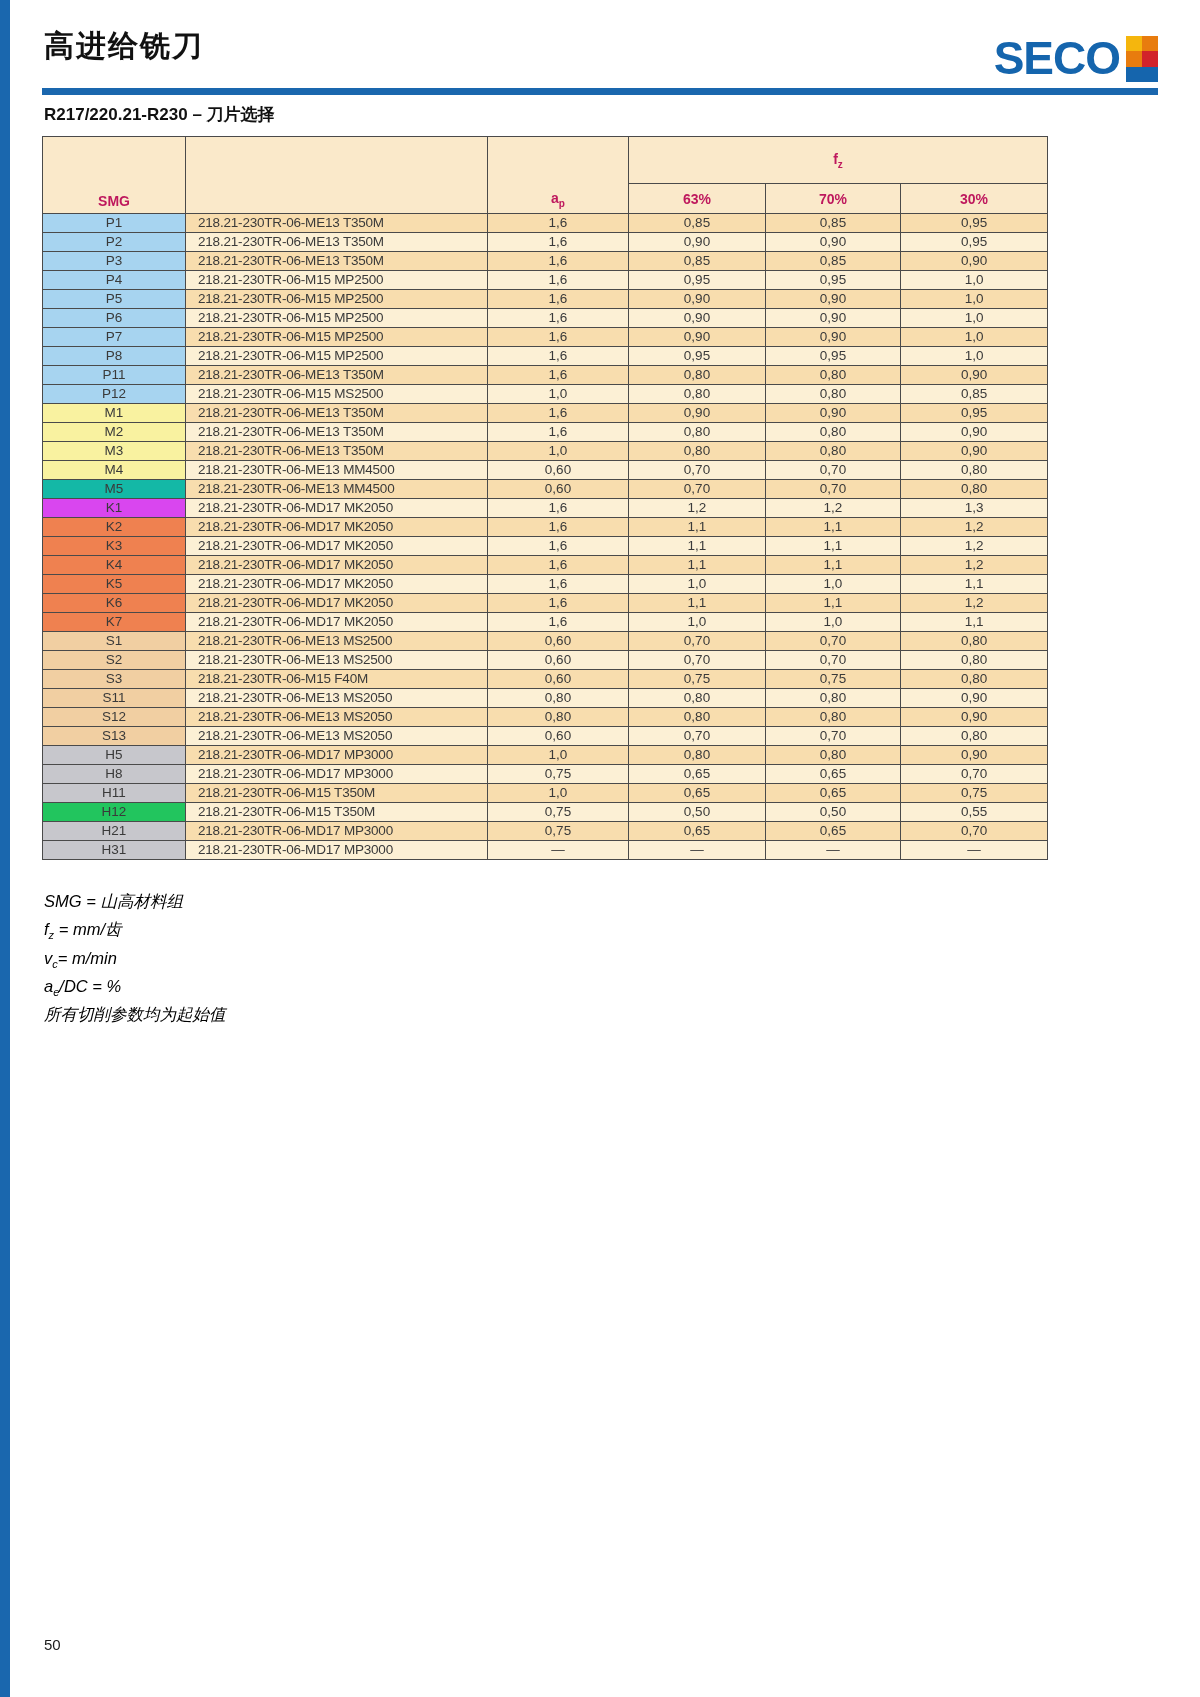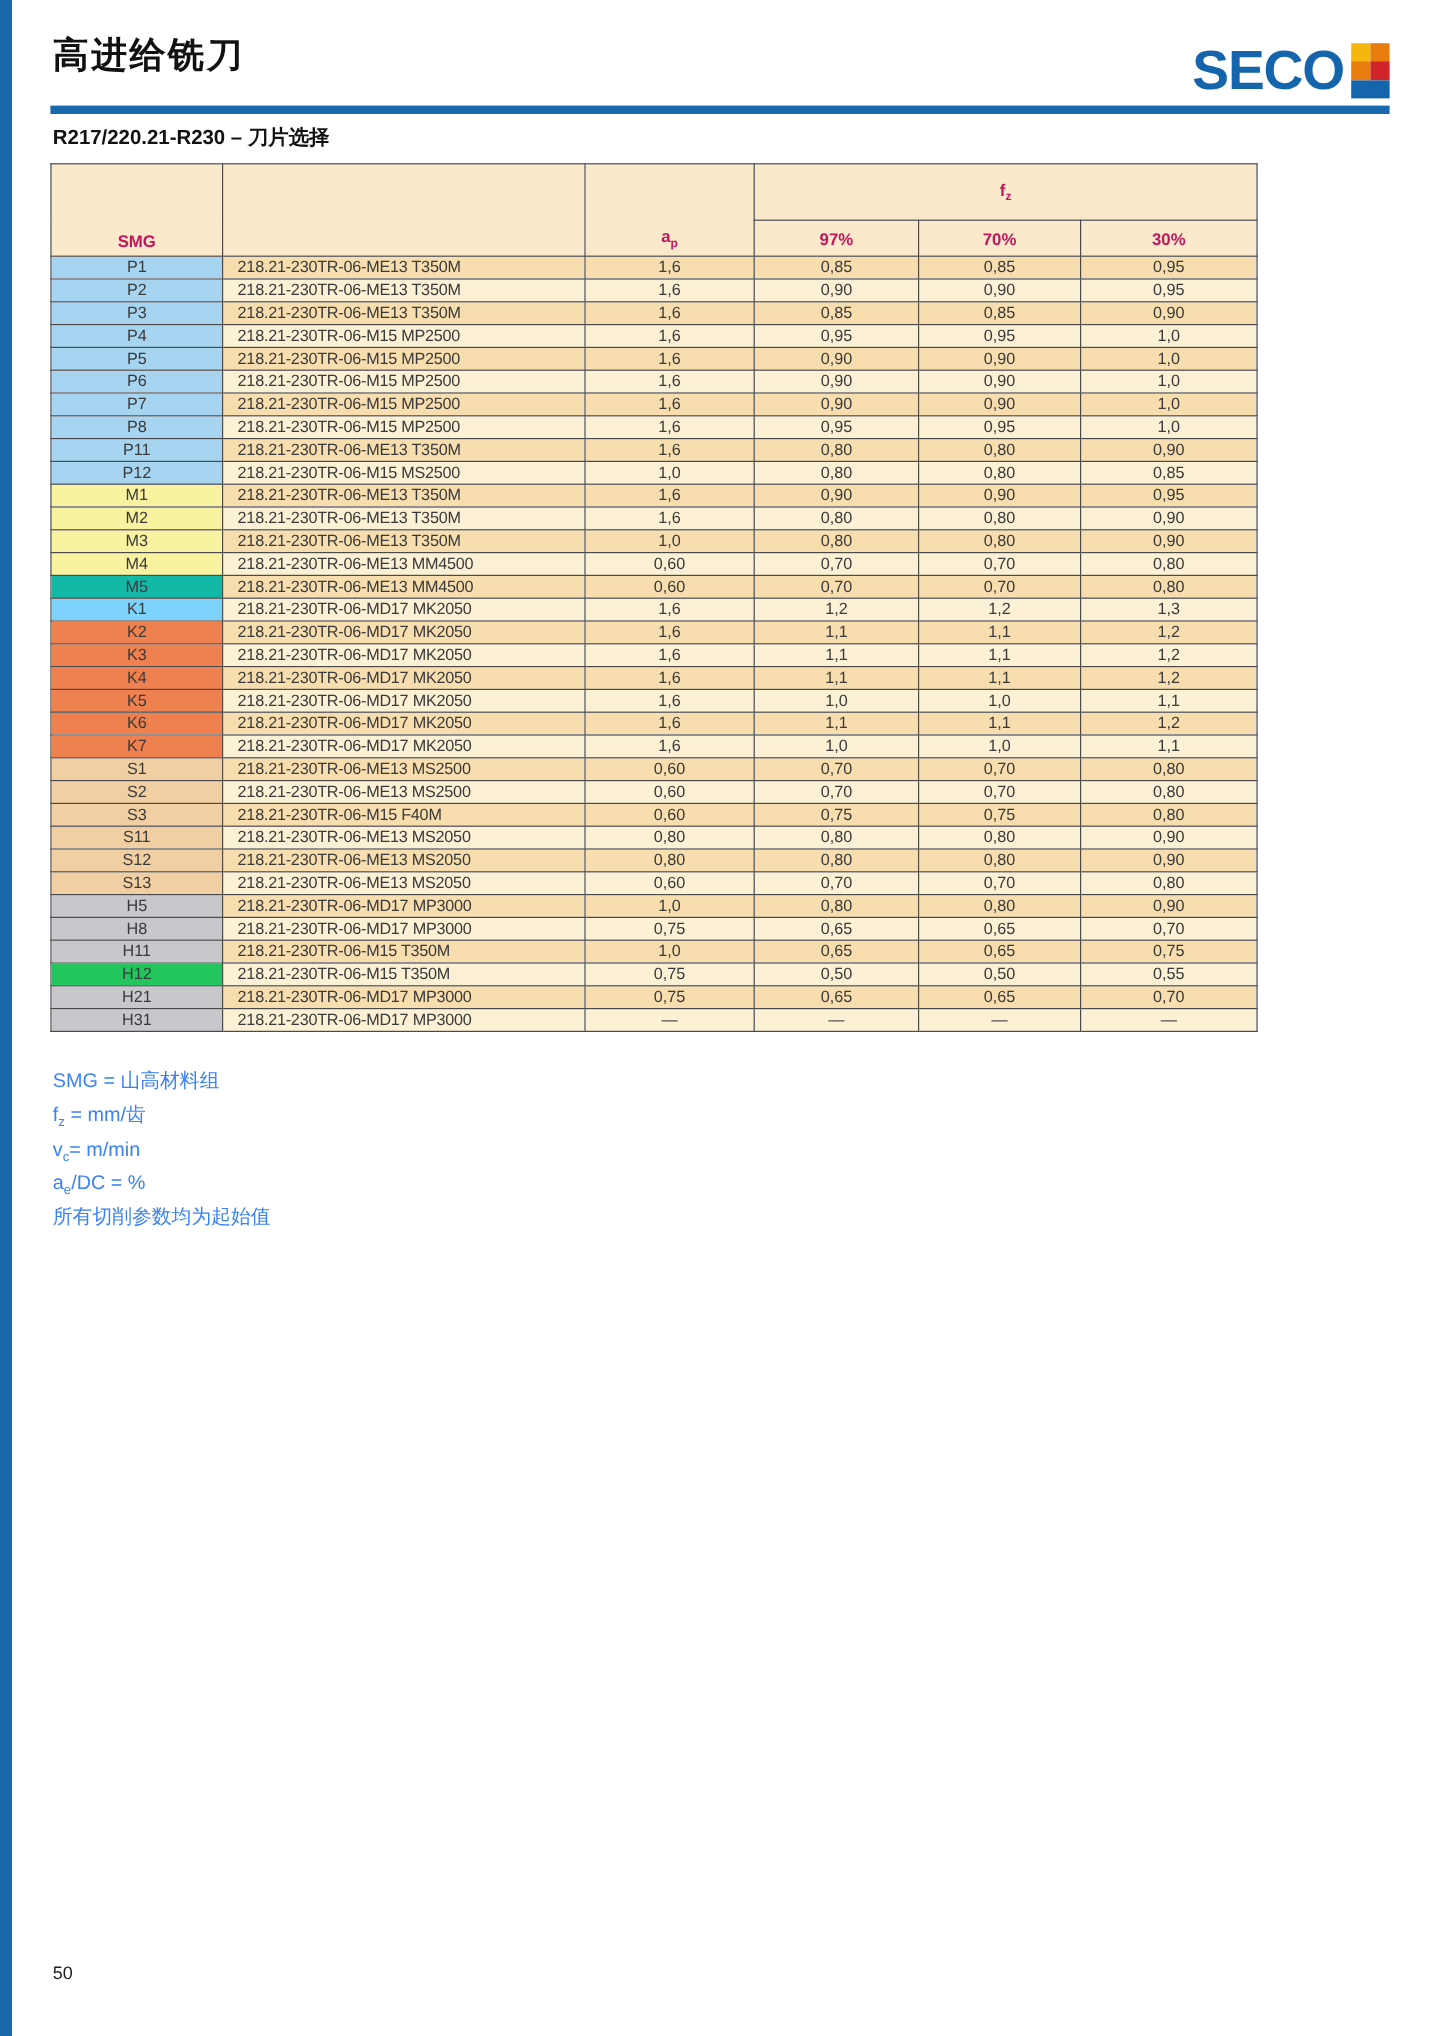--- a/index.html
+++ b/index.html
@@ -75,21 +75,21 @@
     font-size:13.5px;
     color:#3a3a3a;
     line-height:18px;
   }
   .insert-table tbody td.desig {
     text-align:left; padding-left:12px;
     letter-spacing:-0.2px;
   }
   .notes {
     position:absolute; top:890px; left:2px;
-    font-size:16.5px; color:#3b82f6; line-height:22px;
+    font-size:16.5px; color:#000000; line-height:22px;font-style:italic;
   }
   .notes sub { font-size:11px; }
   .page-number {
     position:absolute; left:44px; top:1636px;
     font-size:15px; color:#1c1c1c;
   }
 </style>
 </head>
 <body>
 
@@ -128,21 +128,21 @@
       <col style="width:147px">
     </colgroup>
     <thead>
       <tr class="hrow1">
         <th rowspan="2" class="bottom-label">SMG</th>
         <th rowspan="2"></th>
         <th rowspan="2" class="bottom-label"><span>a</span><sub>p</sub></th>
         <th colspan="3"><span>f</span><sub>z</sub></th>
       </tr>
       <tr class="hrow2">
-        <th>97%</th>
+        <th>63%</th>
         <th>70%</th>
         <th>30%</th>
       </tr>
     </thead>
     <tbody>
         <tr>
           <td class="smg" style="background: rgb(167, 212, 240);">P1</td>
           <td class="desig" style="background: rgb(248, 221, 174);">218.21-230TR-06-ME13 T350M</td>
           <td class="num" style="background: rgb(248, 221, 174);">1,6</td>
           <td class="num" style="background: rgb(248, 221, 174);">0,85</td>
@@ -255,21 +255,21 @@
         </tr>
         <tr>
           <td class="smg" style="background: #14b8a6;">M5</td>
           <td class="desig" style="background: rgb(248, 221, 174);">218.21-230TR-06-ME13 MM4500</td>
           <td class="num" style="background: rgb(248, 221, 174);">0,60</td>
           <td class="num" style="background: rgb(248, 221, 174);">0,70</td>
           <td class="num" style="background: rgb(248, 221, 174);">0,70</td>
           <td class="num" style="background: rgb(248, 221, 174);">0,80</td>
         </tr>
         <tr>
-          <td class="smg" style="background: #7dd3fc;">K1</td>
+          <td class="smg" style="background: #d946ef;">K1</td>
           <td class="desig" style="background: rgb(252, 240, 213);">218.21-230TR-06-MD17 MK2050</td>
           <td class="num" style="background: rgb(252, 240, 213);">1,6</td>
           <td class="num" style="background: rgb(252, 240, 213);">1,2</td>
           <td class="num" style="background: rgb(252, 240, 213);">1,2</td>
           <td class="num" style="background: rgb(252, 240, 213);">1,3</td>
         </tr>
         <tr>
           <td class="smg" style="background: rgb(239, 129, 80);">K2</td>
           <td class="desig" style="background: rgb(248, 221, 174);">218.21-230TR-06-MD17 MK2050</td>
           <td class="num" style="background: rgb(248, 221, 174);">1,6</td>

